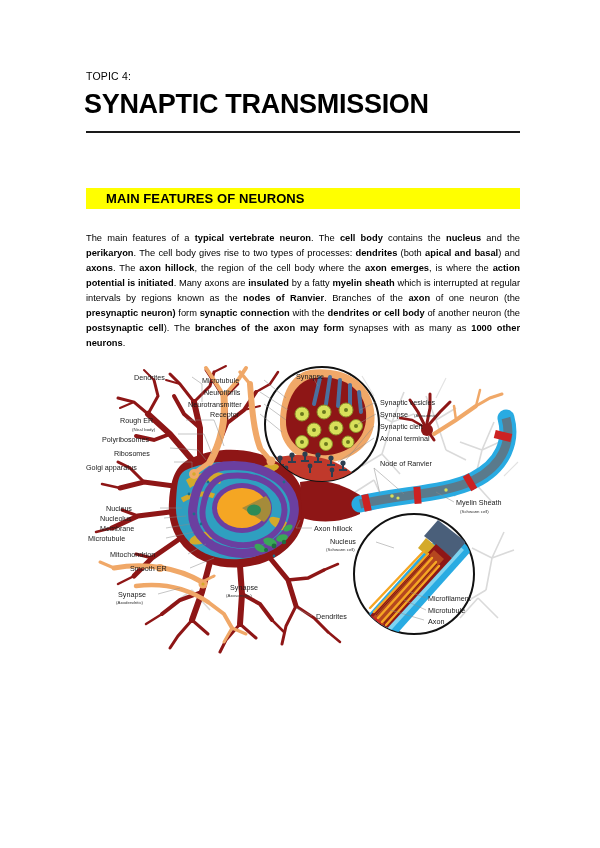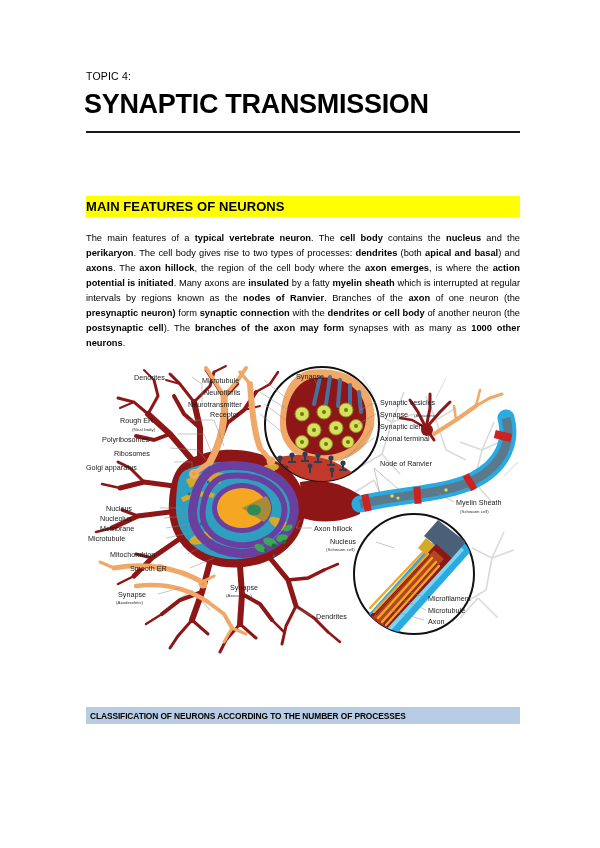--- a/index.html
+++ b/index.html
@@ -28,24 +28,24 @@
     border-top:2.2px solid #1a1a1a;
   }
 
   .intro {
     position:absolute; left:86px; top:149px; width:434px;
     font-size:9.3px; line-height:1.5;
   }
 
   
   .yellow-head {
-    position:absolute; left:86px; top:196px; width:434px; height:21px;
+    position:absolute; left:86px; top:188px; width:434px; height:21px;
     background:#ffff00;
     display:flex; align-items:center;
-    padding-left:0;
+    padding-left:20px;
   }
   .yellow-head span { font-size:13px; font-weight:bold; letter-spacing:.1px; }
 
   
   .body-para {
     position:absolute; left:86px; top:231px; width:434px;
     font-size:9.3px; line-height:1.62;
     text-align:justify;
   }
   .body-para b { font-weight:bold; }
@@ -465,18 +465,15 @@
 
       <text class="fig-label" x="354" y="239">Microfilament</text>
       <text class="fig-label" x="354" y="251">Microtubule</text>
       <text class="fig-label" x="354" y="262">Axon</text>
 
       <text class="fig-label" x="242" y="257">Dendrites</text>
     </g>
   </svg>
   </div>
 
-  <div class="blue-head">
-    <span>CLASSIFICATION OF NEURONS ACCORDING TO THE NUMBER OF PROCESSES</span>
-  </div>
 
 
 </div>
 
 </body></html>

